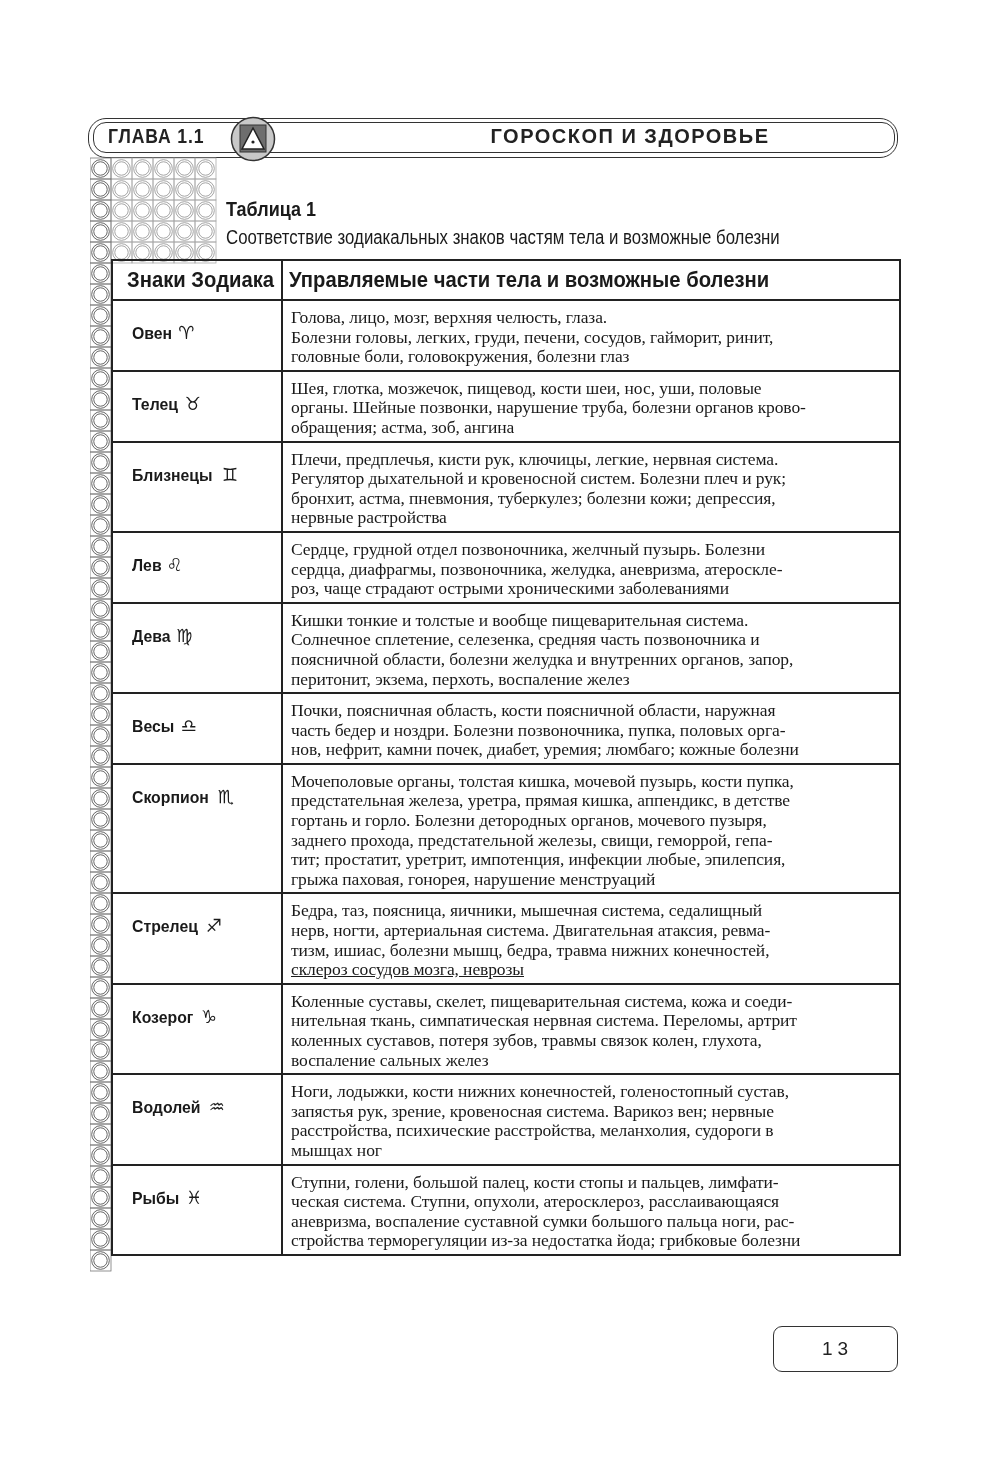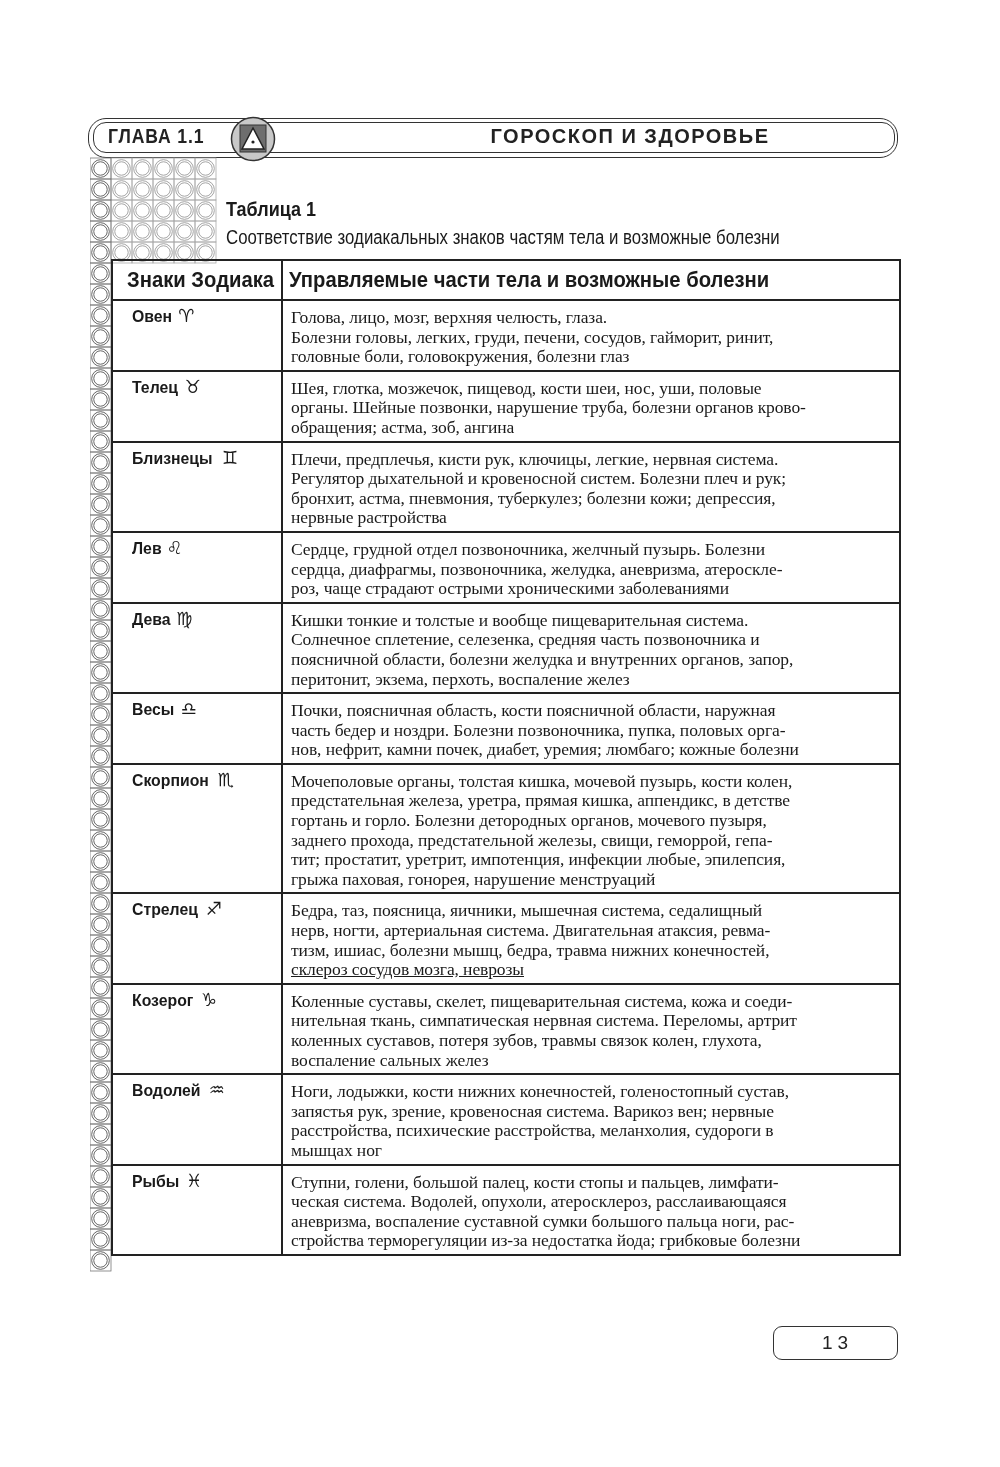--- a/index.html
+++ b/index.html
@@ -62,35 +62,35 @@
   .zodiac-table col.c1 { width: 170px; }
   .zodiac-table col.c2 { width: 618px; }
   .zodiac-table th {
     font-family: "Liberation Sans", sans-serif; font-weight: bold; font-size: 22px;
     height: 38px; vertical-align: middle; padding: 0 0 0 6px;
   }
   .zodiac-table th.h1 { padding-left: 14px; }
   .th-text { display: inline-block; transform: scaleX(0.92); transform-origin: left center; white-space: nowrap; }
   .sign-cell {
     font-family: "Liberation Sans", sans-serif; font-weight: bold; font-size: 17px;
-    padding: 4px 0 0 19px;
+    padding: 21px 0 0 19px;
   }
   .sign-name { display: inline-block; transform: scaleX(0.93); transform-origin: left center; }
   .sign-glyph {
     font-family: "DejaVu Sans", sans-serif; font-weight: normal; font-size: 18px;
     margin-left: 3px;
   }
   .desc-cell {
     font-family: "Liberation Serif", serif; font-size: 17.5px; line-height: 19.6px;
     padding: 7px 6px 3px 8px; letter-spacing: -0.1px;
   }
 
   
   .page-number-box {
-    position: absolute; left: 773px; top: 1326px; width: 125px; height: 34px;
+    position: absolute; left: 773px; top: 1326px; width: 125px; height: 46px;
     border: 1.5px solid #333; border-radius: 9px; box-sizing: border-box;
     display: flex; align-items: center; justify-content: center;
   }
   .page-number {
     font-family: "Liberation Sans", sans-serif; font-size: 19px; letter-spacing: 5px;
     color: #222; padding-left: 4px;
   }
 </style>
 </head>
 <body>
@@ -406,21 +406,21 @@
         <td class="sign-cell"><span class="sign-name">Весы</span><span class="sign-glyph">♎</span></td>
         <td class="desc-cell">
           <div style="white-space: nowrap;">Почки, поясничная область, кости поясничной области, наружная</div>
           <div style="white-space: nowrap;">часть бедер и ноздри. Болезни позвоночника, пупка, половых орга-</div>
           <div style="white-space: nowrap;">нов, нефрит, камни почек, диабет, уремия; люмбаго; кожные болезни</div>
         </td>
       </tr>
       <tr>
         <td class="sign-cell"><span class="sign-name">Скорпион</span><span class="sign-glyph">♏</span></td>
         <td class="desc-cell">
-          <div style="white-space: nowrap;">Мочеполовые органы, толстая кишка, мочевой пузырь, кости колен,</div>
+          <div style="white-space: nowrap;">Мочеполовые органы, толстая кишка, мочевой пузырь, кости пупка,</div>
           <div style="white-space: nowrap;">предстательная железа, уретра, прямая кишка, аппендикс, в детстве</div>
           <div style="white-space: nowrap;">гортань и горло. Болезни детородных органов, мочевого пузыря,</div>
           <div style="white-space: nowrap;">заднего прохода, предстательной железы, свищи, геморрой, гепа-</div>
           <div style="white-space: nowrap;">тит; простатит, уретрит, импотенция, инфекции любые, эпилепсия,</div>
           <div style="white-space: nowrap;">грыжа паховая, гонорея, нарушение менструаций</div>
         </td>
       </tr>
       <tr>
         <td class="sign-cell"><span class="sign-name">Стрелец</span><span class="sign-glyph">♐</span></td>
         <td class="desc-cell">
@@ -445,21 +445,21 @@
           <div style="white-space: nowrap;">Ноги, лодыжки, кости нижних конечностей, голеностопный сустав,</div>
           <div style="white-space: nowrap;">запястья рук, зрение, кровеносная система. Варикоз вен; нервные</div>
           <div style="white-space: nowrap;">расстройства, психические расстройства, меланхолия, судороги в</div>
           <div style="white-space: nowrap;">мышцах ног</div>
         </td>
       </tr>
       <tr>
         <td class="sign-cell"><span class="sign-name">Рыбы</span><span class="sign-glyph">♓</span></td>
         <td class="desc-cell">
           <div style="white-space: nowrap;">Ступни, голени, большой палец, кости стопы и пальцев, лимфати-</div>
-          <div style="white-space: nowrap;">ческая система. Водолей, опухоли, атеросклероз, расслаивающаяся</div>
+          <div style="white-space: nowrap;">ческая система. Ступни, опухоли, атеросклероз, расслаивающаяся</div>
           <div style="white-space: nowrap;">аневризма, воспаление суставной сумки большого пальца ноги, рас-</div>
           <div style="white-space: nowrap;">стройства терморегуляции из-за недостатка йода; грибковые болезни</div>
         </td>
       </tr>
     </tbody>
 </table>
 
 <div class="page-number-box">
   <span class="page-number">13</span>
 </div>

